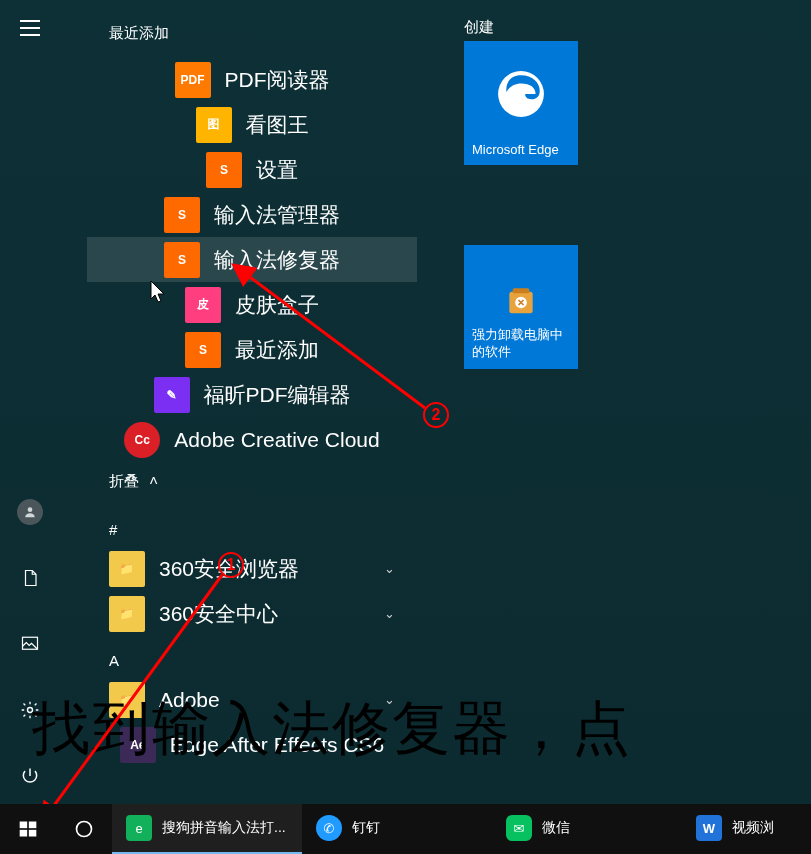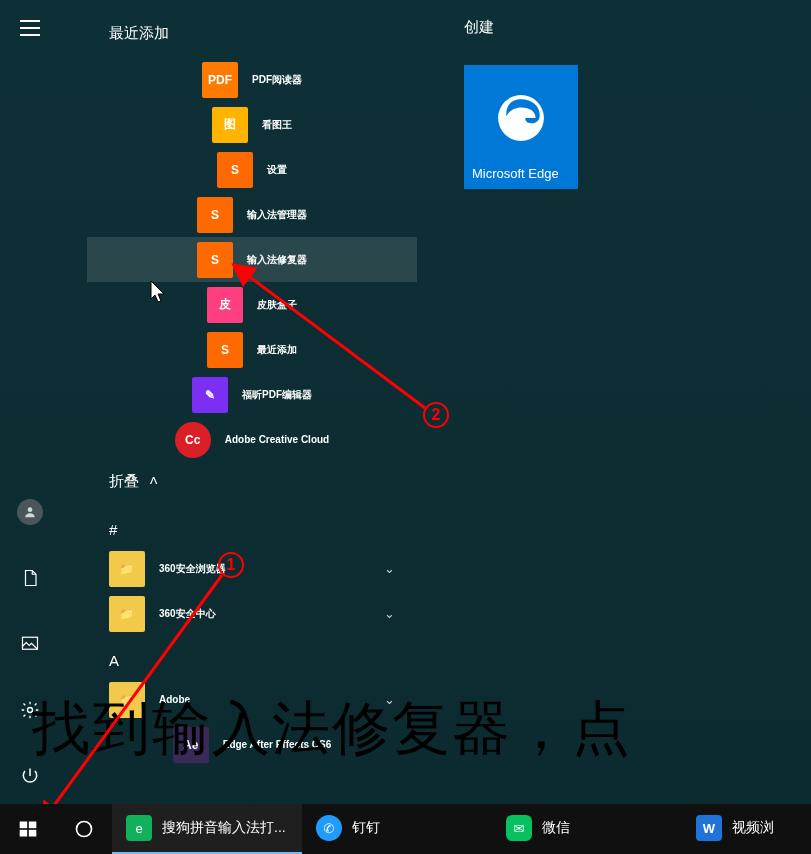--- a/index.html
+++ b/index.html
@@ -16,26 +16,26 @@
                 color:#fff; cursor:pointer; }
     .hamburger span{ display:block; width:20px; height:2px; background:#fff; }
     .hamburger span+span{ margin-top:5px; }
 
     .apps { flex:0 0 330px; padding:6px 0 0; }
     .section-label{ padding:18px 22px 14px; font-size:15px; color:#fff; }
     .app-row{ height:45px; display:flex; align-items:center; gap:14px; padding:0 22px; cursor:pointer;justify-content:center; }
     .app-row:hover,.app-row.hover{ background:rgba(255,255,255,0.12); }
     .app-icon{ width:36px; height:36px; flex:0 0 36px; border-radius:2px; display:flex;
                align-items:center; justify-content:center; font-size:12px; font-weight:bold; color:#fff; }
-    .app-label{ font-size:10px; color:#fff; white-space:nowrap;font-weight:bold; }
+    .app-label{ font-size:21px; color:#fff; white-space:nowrap; }
     .chev{ margin-left:auto; color:#ccc; font-size:13px; }
     .letter-head{ padding:16px 22px 8px; color:#fff; font-size:15px; }
 
     .tiles{ flex:1; padding:18px 20px; }
-    .tile-head{ font-size:15px; color:#fff; margin-bottom:28px; }
+    .tile-head{ font-size:15px; color:#fff; margin-bottom:4px; }
     .tile{ width:114px; height:124px; background:#0078d7; display:flex; flex-direction:column;
            align-items:flex-start; justify-content:flex-end; padding:8px; color:#fff; font-size:13px;
            margin-bottom:80px; cursor:pointer; }
     .tile .tile-icon{ align-self:center; margin:auto; }
 
     
     .taskbar{ position:absolute; left:0; bottom:0; width:811px; height:50px;
               background:#101010; display:flex; align-items:stretch; color:#fff; }
     .tb-btn{ width:56px; display:flex; align-items:center; justify-content:center; cursor:pointer; }
     .tb-app{ min-width:190px; padding:0 14px; display:flex; align-items:center; gap:10px;
@@ -190,20 +190,31 @@
     <div class="tile">
       <div class="tile-icon">
         <svg width="50" height="50" viewBox="0 0 48 48">
             <circle cx="24" cy="24" r="22" fill="#fff"></circle>
             <path fill="#0078d7" d="M24 6c11 0 18 7 18 15 0 5-3 8-8 8-4 0-6-2-6-5h10c0-6-5-10-14-10-6 0-11 3-14 8-1-10 5-16 14-16z"></path>
           </svg>
       </div>
       <span>Microsoft Edge</span>
     </div>
 
+    <div class="tile">
+      <div class="tile-icon" style="margin-bottom:4px">
+        <svg width="40" height="40" viewBox="0 0 48 48">
+            <rect x="10" y="14" width="28" height="26" rx="3" fill="#e8a33d"></rect>
+            <rect x="14" y="10" width="20" height="6" rx="2" fill="#c97f1f"></rect>
+            <circle cx="24" cy="27" r="7" fill="#fff"></circle>
+            <path d="M21 24l6 6M27 24l-6 6" stroke="#c97f1f" stroke-width="2"></path>
+          </svg>
+      </div>
+      <span style="font-size:13px;line-height:1.3">强力卸载电脑中的软件</span>
+    </div>
   </div>
 </div>
 
 <div class="big-caption">找到输入法修复器，点</div>
 
 <svg class="anno-svg" width="811" height="854">
   <defs>
     <marker id="arrowR" viewBox="0 0 10 10" refX="8" refY="5" markerWidth="8" markerHeight="8" orient="auto">
       <path d="M0 0L10 5L0 10z" fill="#f00"></path>
     </marker>

